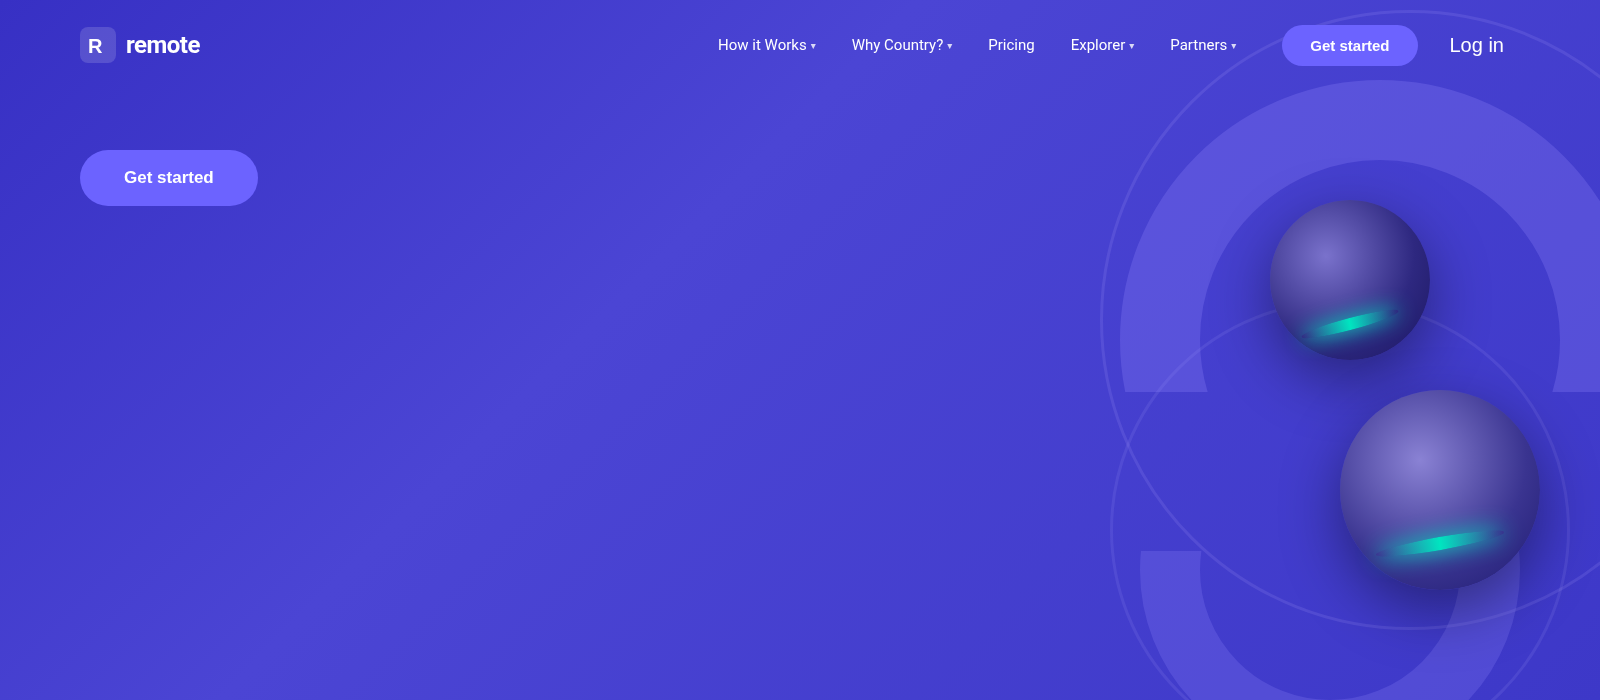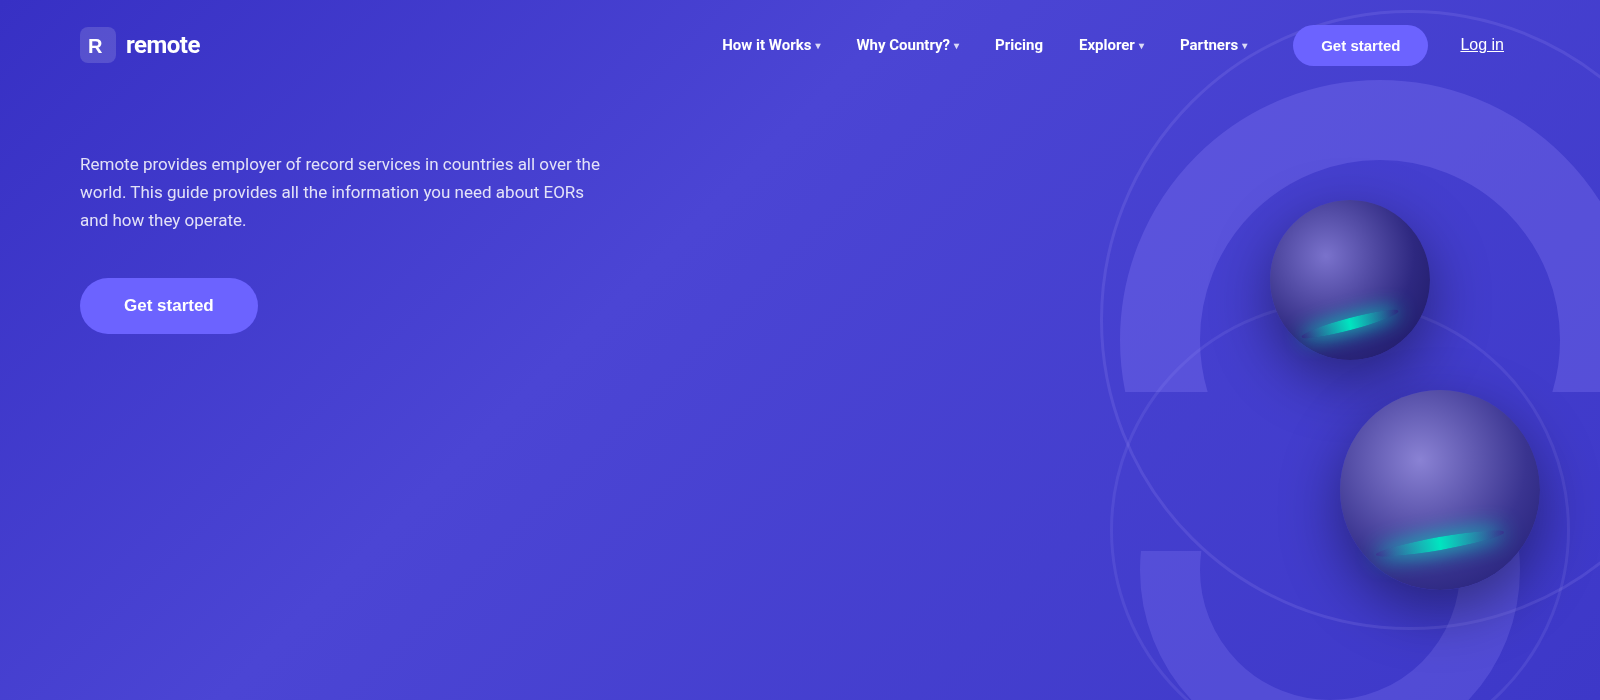--- a/index.html
+++ b/index.html
@@ -60,21 +60,21 @@
       margin-right: 32px;
     }
 
     .nav-item {
       display: flex;
       align-items: center;
       gap: 4px;
       padding: 8px 14px;
       color: #ffffff;
       font-size: 15px;
-      font-weight: 700;
+      font-weight: 400;
       cursor: pointer;
       border-radius: 6px;
       white-space: nowrap;
     }
 
     .chevron-icon {
       font-size: 10px;
       opacity: 0.8;
     }
 
@@ -93,25 +93,24 @@
       font-size: 15px;
       font-weight: 600;
       cursor: pointer;
       white-space: nowrap;
     }
 
     .btn-login {
       background: transparent;
       color: #ffffff;
       border: none;
-      font-size: 16px;
+      font-size: 20px;
       font-weight: 500;
       cursor: pointer;
       padding: 12px 16px;
-      text-decoration: underline;
     }
 
     
     .hero {
       padding: 60px 80px 0 80px;
       position: relative;
       z-index: 10;
     }
 
     .hero-headline {
@@ -306,17 +305,16 @@
     </div>
 
     <div class="nav-actions">
       <button class="btn-get-started-nav">Get started</button>
       <button class="btn-login">Log in</button>
     </div>
 
   </nav>
 
   <section class="hero">
-    <p class="hero-subtext">Remote provides employer of record services in countries all over the world. This guide provides all the information you need about EORs and how they operate.</p>
     <button class="btn-get-started-hero">Get started</button>
   </section>
 
 </div>
 
 </body></html>

